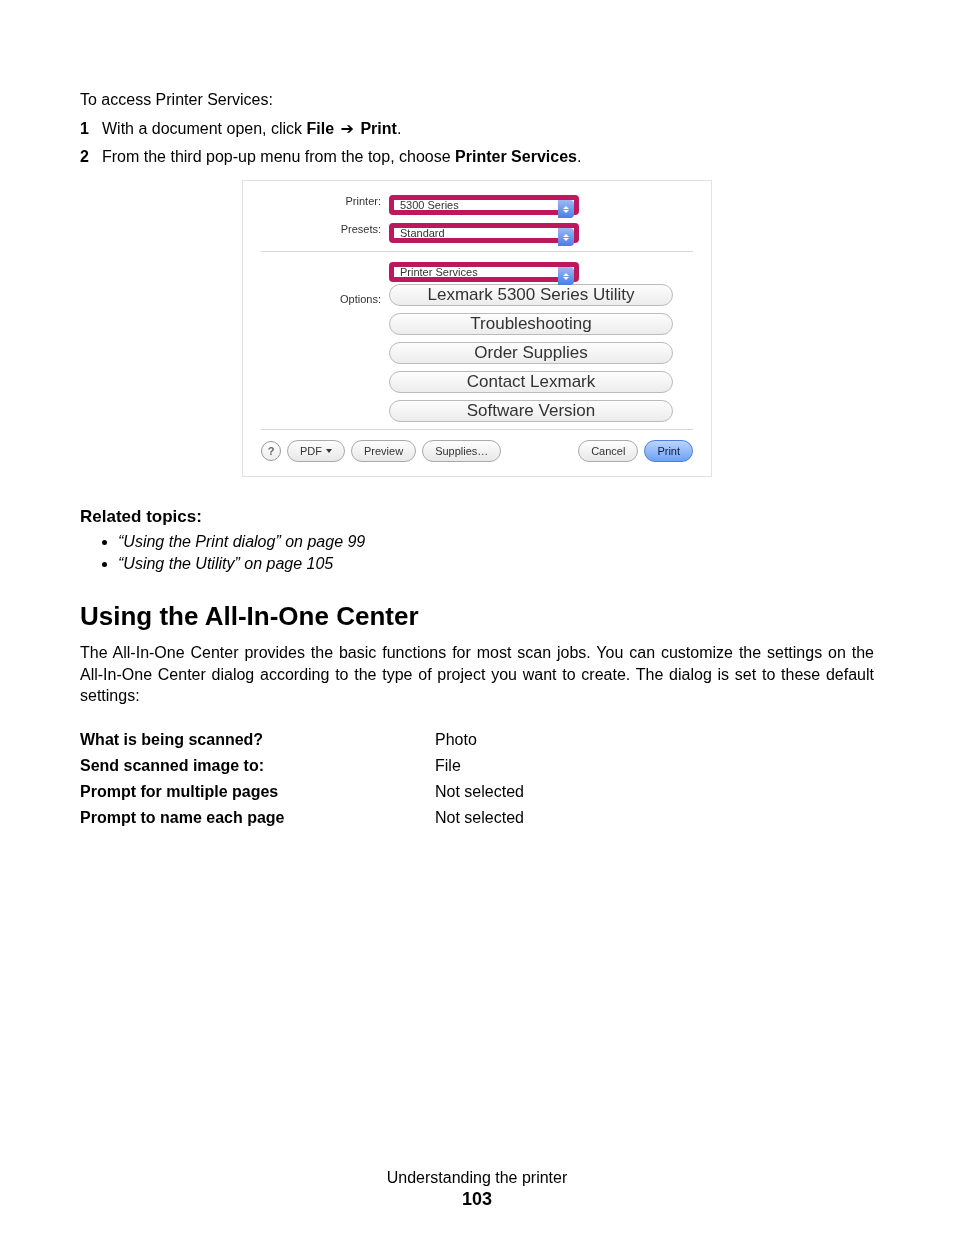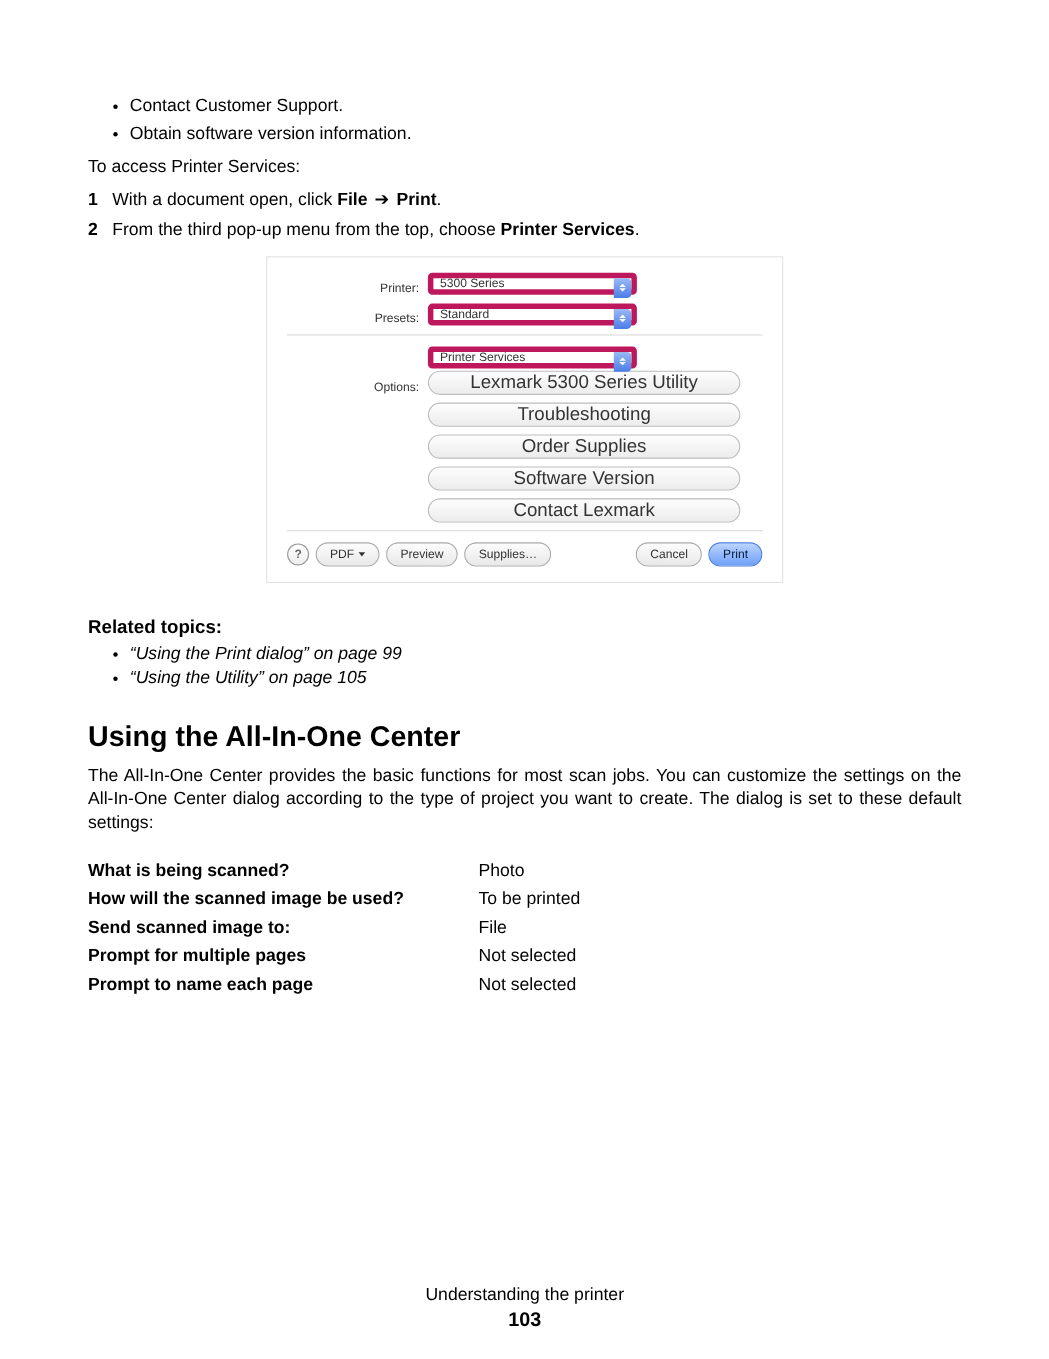--- a/index.html
+++ b/index.html
@@ -52,21 +52,21 @@
     margin: 6px auto 30px auto;
     border: 1px solid #e2e2e2;
     background: #fff;
     font-family: "Lucida Grande", Arial, sans-serif;
     font-size: 11px;
     color: #333;
   }
   .dlg-pad { padding: 14px 18px 12px 18px; }
   .dlg-row {
     display: flex;
-    align-items: flex-end;
+    align-items: flex-start;
     margin-bottom: 8px;
   }
   .dlg-label {
     width: 120px;
     text-align: right;
     padding-right: 8px;
     color: #333;
   }
   .dlg-select {
     display: flex;
@@ -225,24 +225,20 @@
     text-align: center;
   }
   .footer .section-name { font-size: 16px; }
   .footer .page-num { font-size: 18px; font-weight: 700; margin-top: 2px; }
 </style>
 </head>
 <body>
 
 <div class="page">
 
-  <ul class="bullet-list">
-    <li>Contact Customer Support.</li>
-    <li>Obtain software version information.</li>
-  </ul>
 
   <p class="intro-line">To access Printer Services:</p>
 
   <ol class="num-list">
     <li>
       <span class="num-marker">1</span>
       <span>
         <span>With a document open, click </span><span class="bold">File</span> <span class="arrow">➔</span> <span class="bold">Print</span><span>.</span>
       </span>
     </li>
@@ -278,22 +274,22 @@
           <span class="sel-cap"></span>
         </div>
       </div>
 
       <div class="dlg-row" style="margin-bottom:0">
         <div class="dlg-label" style="align-self:flex-start;padding-top:3px;">Options:</div>
       </div>
       <div class="option-btn" style="margin-top:-21px">Lexmark 5300 Series Utility</div>
       <div class="option-btn">Troubleshooting</div>
       <div class="option-btn">Order Supplies</div>
+      <div class="option-btn">Contact Lexmark</div>
       <div class="option-btn">Software Version</div>
-      <div class="option-btn">Contact Lexmark</div>
 
       <hr class="dlg-hr">
       <div class="dlg-footer">
         <div class="help-circle">?</div>
         <div class="dlg-btn">
           <span>PDF</span>
           <span class="caret-down"></span>
         </div>
         <div class="dlg-btn">Preview</div>
         <div class="dlg-btn">Supplies…</div>
@@ -311,24 +307,20 @@
   </ul>
 
   <div class="h2">Using the All-In-One Center</div>
   <p class="para">The All-In-One Center provides the basic functions for most scan jobs. You can customize the settings on the All-In-One Center dialog according to the type of project you want to create. The dialog is set to these default settings:</p>
 
   <table class="settings-table">
     <tbody>
         <tr>
       <td>What is being scanned?</td>
       <td>Photo</td>
-    </tr>
-    <tr>
-      <td>How will the scanned image be used?</td>
-      <td>To be printed</td>
     </tr>
     <tr>
       <td>Send scanned image to:</td>
       <td>File</td>
     </tr>
     <tr>
       <td>Prompt for multiple pages</td>
       <td>Not selected</td>
     </tr>
     <tr>

